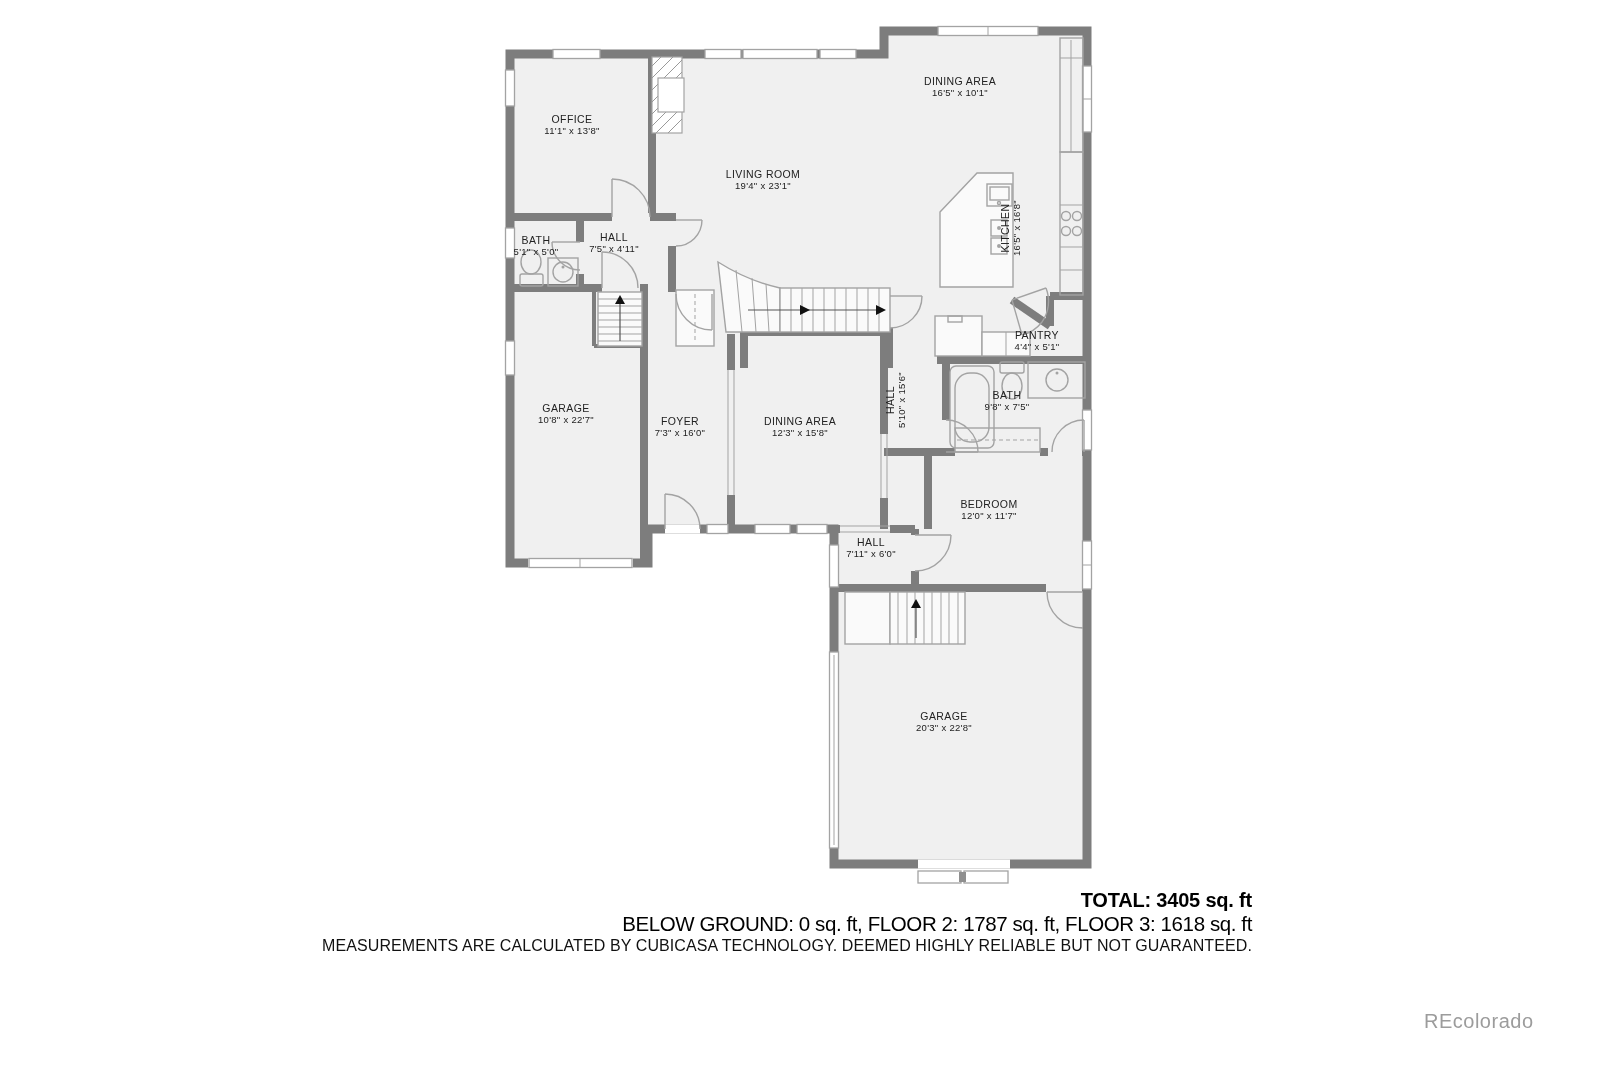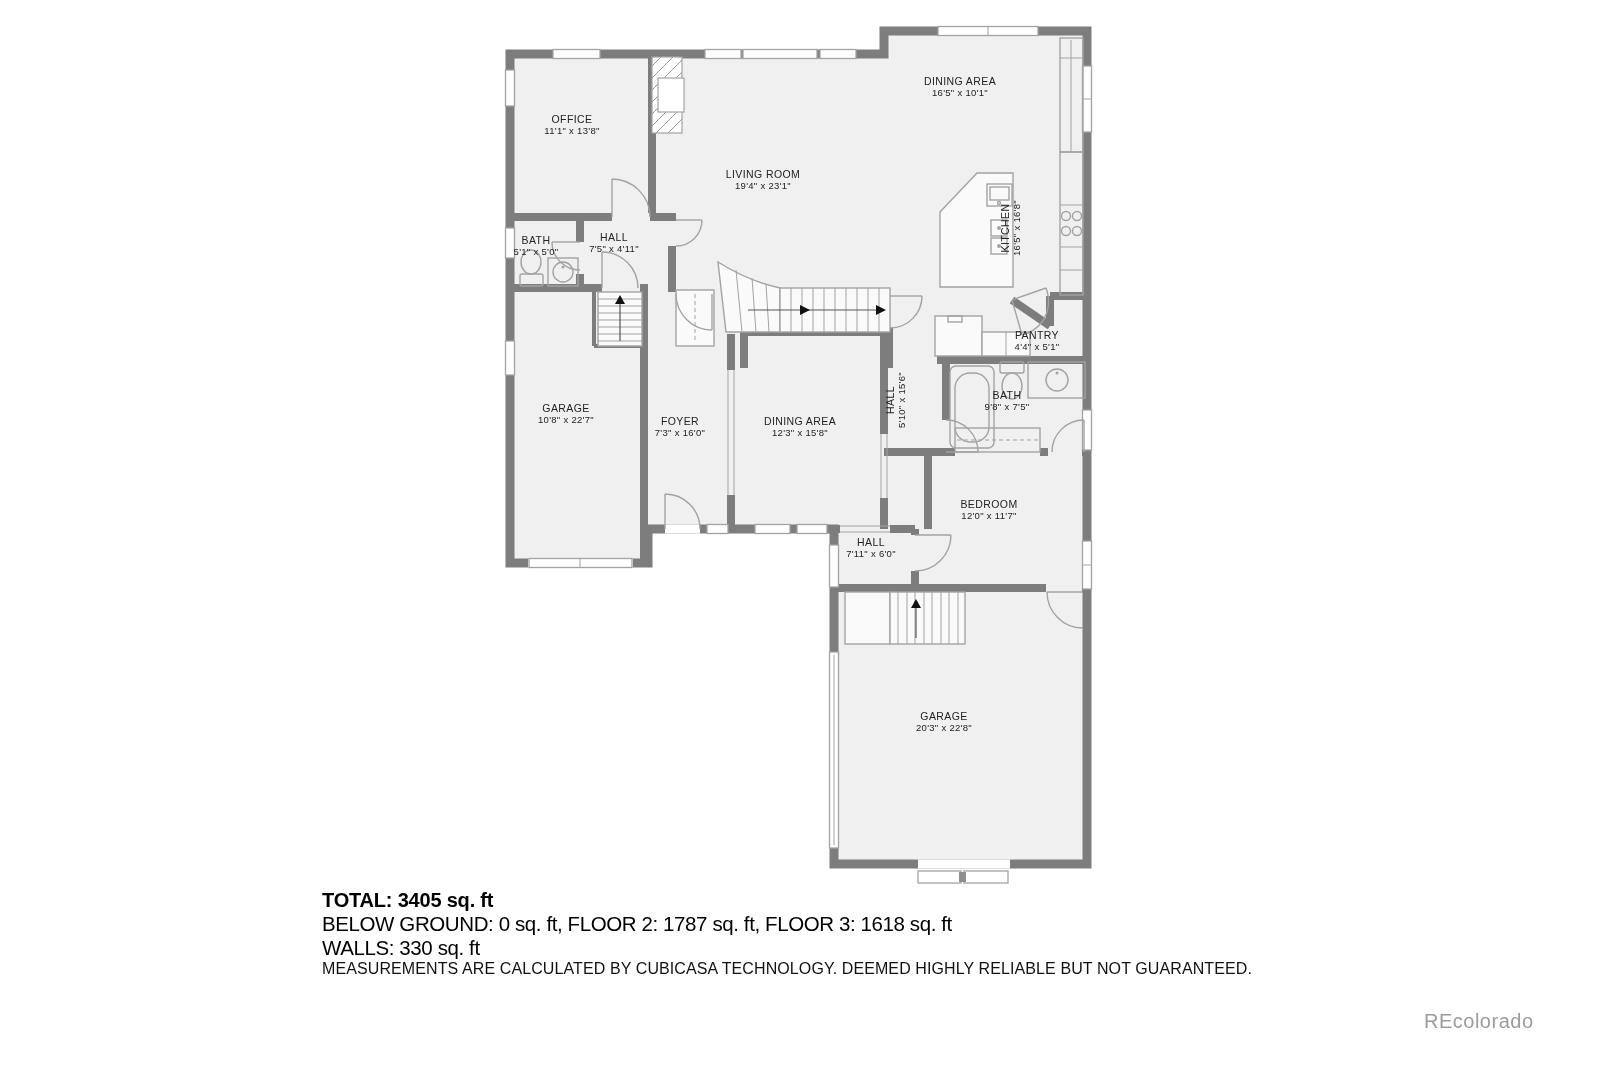--- a/index.html
+++ b/index.html
@@ -12,21 +12,21 @@
   #stage{position:relative;width:1600px;height:1066px;background:#fff}
   #plan-svg{position:absolute;left:0;top:0}
   
   .rlabel{position:absolute;transform:translate(-50%,-50%);text-align:center;
     color:var(--ink);white-space:nowrap;z-index:5;pointer-events:none}
   .rlabel .rname{font-size:10.5px;letter-spacing:.4px;line-height:12px}
   .rlabel .rdims{font-size:9.5px;letter-spacing:.3px;line-height:12px}
   .rlabel.vert{transform:translate(-50%,-50%) rotate(-90deg)}
   
   #footer{position:absolute;left:787px;top:888px;transform:translateX(-50%);
-    text-align:left;color:#000;white-space:nowrap;z-index:5}
+    text-align:right;color:#000;white-space:nowrap;z-index:5}
   #footer .f-total{font-size:20px;font-weight:bold;letter-spacing:-.2px;line-height:24px}
   #footer .f-line{font-size:20.5px;letter-spacing:-.4px;line-height:23.5px}
   #footer .f-disc{font-size:16px;letter-spacing:.1px;line-height:20px;color:#111}
   #watermark{position:absolute;left:1424px;top:1010px;font-size:20px;color:var(--wm);
     letter-spacing:.5px;z-index:5}
   
   .floor{fill:var(--floor);stroke:none}
   .ext{fill:none;stroke:var(--wall);stroke-width:9;stroke-linejoin:miter}
   .iw{stroke:var(--wall);stroke-width:8}
   .iwthin{stroke:var(--wall);stroke-width:4}
@@ -368,19 +368,18 @@
   <div class="rdims">7'11" x 6'0"</div>
 </div>
 <div class="rlabel" style="left:944px;top:722px">
   <div class="rname">GARAGE</div>
   <div class="rdims">20'3" x 22'8"</div>
 </div>
 
 <div id="footer">
   <div class="f-total">TOTAL: 3405 sq. ft</div>
   <div class="f-line">BELOW GROUND: 0 sq. ft, FLOOR 2: 1787 sq. ft, FLOOR 3: 1618 sq. ft</div>
-  <div class="f-line">WALLS: 330 sq. ft</div>
   <div class="f-disc">MEASUREMENTS ARE CALCULATED BY CUBICASA TECHNOLOGY. DEEMED HIGHLY RELIABLE BUT NOT GUARANTEED.</div>
 </div>
 
 <div id="watermark">REcolorado</div>
 
 </div>
 
 </body></html>

